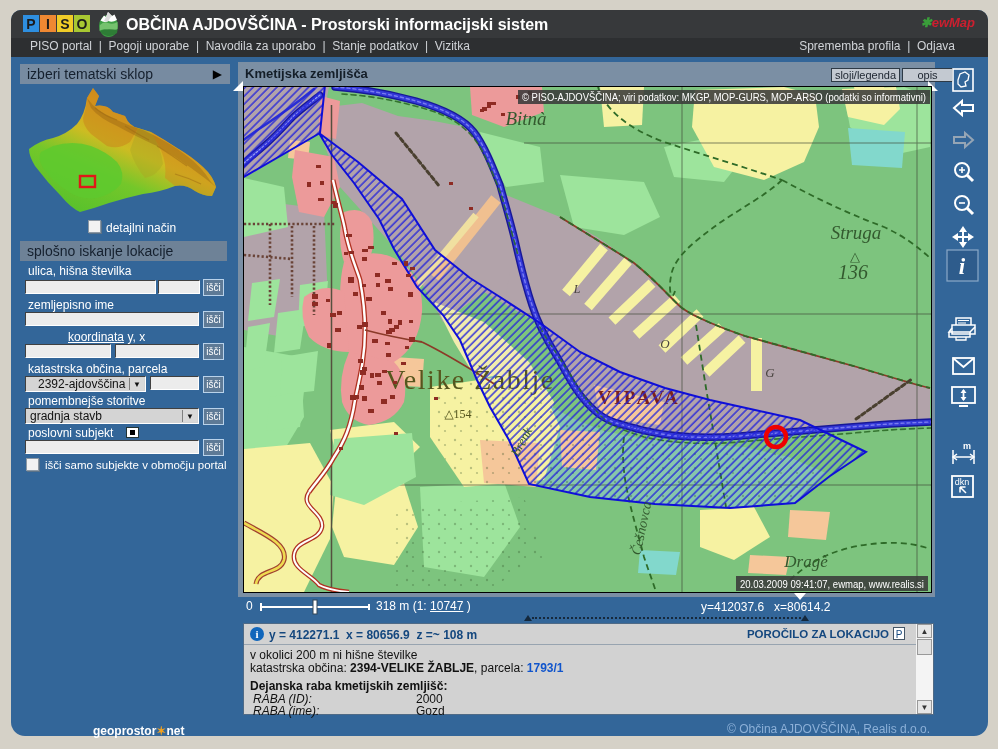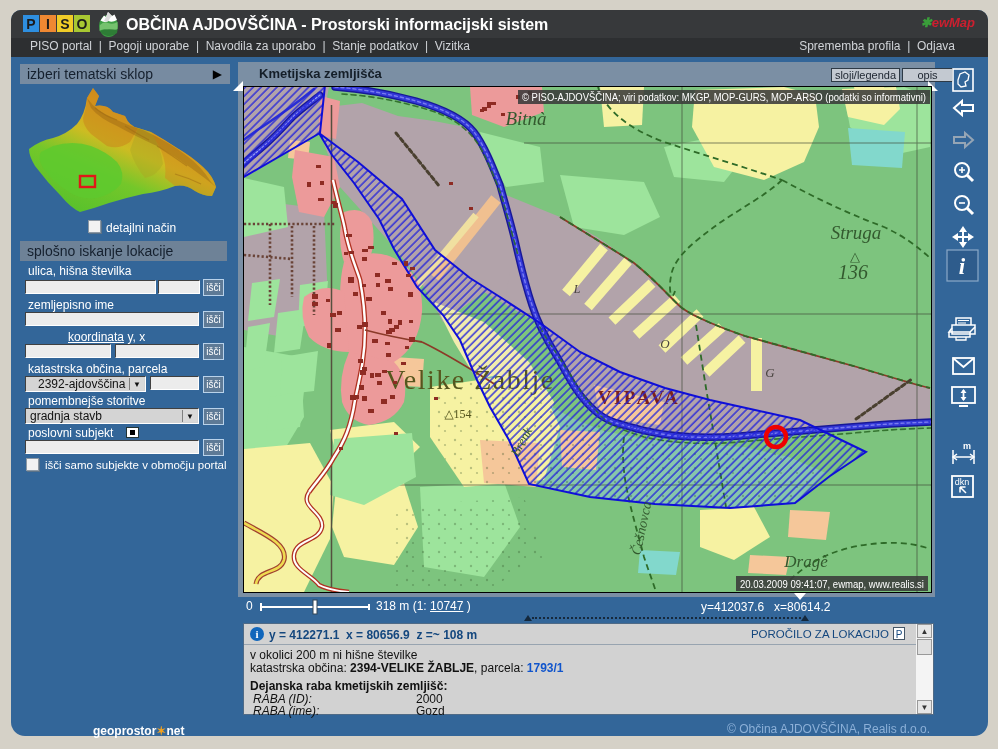--- a/index.html
+++ b/index.html
@@ -106,21 +106,21 @@
  <div class="abs" style="left:115px;top:417px;width:13px;height:11px;background:#fff;border:1px solid #233;">
    <div style="position:absolute;left:3px;top:2px;width:5px;height:5px;background:#000;"></div>
     </div>
  <div class="inp" style="left:14px;top:430px;width:174px;"></div>
  <div class="isci" style="left:192px;top:429px;">išči</div>
  <div class="abs" style="left:15px;top:448px;width:13px;height:13px;background:#f2f2f2;border:1px solid #8c98a4;box-shadow:1px 1px 0 #5a7288;"></div>
  <div class="wlab" style="left:34px;top:449px;font-size:11.5px;">išči samo subjekte v območju portal</div>
  <div class="abs" style="left:82px;top:714px;color:#fff;font-weight:bold;font-size:12px;">geoprostor<span style="color:#f0a020;">✶</span>net</div>
 
  <div class="abs" style="left:227px;top:52px;width:697px;height:535px;background:#7b8fa4;"></div>
- <div class="abs" style="left:248px;top:56px;font-weight:bold;font-size:13px;color:#141e28;">Kmetijska zemljišča</div>
+ <div class="abs" style="left:234px;top:56px;font-weight:bold;font-size:13px;color:#141e28;">Kmetijska zemljišča</div>
  <div class="abs" style="left:820px;top:58px;width:69px;height:14px;background:#c3c9d1;border:1px solid #2e3a46;color:#1d2530;font-size:11px;text-align:center;line-height:12px;">sloji/legenda</div>
  <div class="abs" style="left:891px;top:58px;width:51px;height:14px;background:#c3c9d1;border:1px solid #2e3a46;color:#1d2530;font-size:11px;text-align:center;line-height:12px;">opis</div>
  <div class="abs" style="left:222px;top:71px;width:0;height:0;border-bottom:10px solid #fff;border-left:10px solid transparent;"></div>
  <div class="abs" style="left:917px;top:71px;width:0;height:0;border-bottom:10px solid #fff;border-right:10px solid transparent;"></div>
  <div class="abs" style="left:232px;top:76px;width:689px;height:507px;border:1px solid #000;">
  <svg width="687" height="505" viewBox="0 0 687 505">
   <defs>
    <pattern id="fd" patternUnits="userSpaceOnUse" width="16" height="14">
     <circle cx="3" cy="3" r="1.2" fill="#2f4f26"></circle>
             <circle cx="9" cy="8" r="1.1" fill="#2f4f26"></circle>
@@ -423,21 +423,21 @@
   <rect x="54" y="2" width="4" height="14" fill="#fff" stroke="#345"></rect>
  </svg>
  <div class="wlab" style="left:365px;top:589px;font-size:12px;">318 m (1: <span style="text-decoration:underline;">10747</span> )</div>
  <div class="wlab" style="left:690px;top:590px;font-size:12px;">y=412037.6&nbsp;&nbsp;&nbsp;x=80614.2</div>
  <div class="abs" style="left:521px;top:607px;width:269px;height:5px;border-top:2px dotted #16293d;"></div>
  <div class="abs" style="left:513px;top:605px;width:0;height:0;border-bottom:6px solid #14283c;border-left:4px solid transparent;border-right:4px solid transparent;"></div>
  <div class="abs" style="left:790px;top:605px;width:0;height:0;border-bottom:6px solid #14283c;border-left:4px solid transparent;border-right:4px solid transparent;"></div>
  <div class="abs" style="left:232px;top:613px;width:691px;height:92px;background:#d2d2d2;border:1px solid #4f6a86;font-size:12px;color:#111;">
    <div class="abs" style="left:6px;top:3px;width:14px;height:14px;border-radius:7px;background:#1166bb;color:#fff;text-align:center;font-size:11px;line-height:14px;font-weight:bold;font-family:'Liberation Serif',serif;">i</div>
    <div class="abs" style="left:25px;top:4px;font-weight:bold;color:#14477e;">y = 412271.1&nbsp;&nbsp;x = 80656.9&nbsp;&nbsp;z =~ 108 m</div>
-   <div class="abs" style="right:44px;top:4px;font-weight:normal;color:#14477e;font-size:11.5px;">POROČILO ZA LOKACIJO</div>
+   <div class="abs" style="right:44px;top:4px;font-weight:bold;color:#14477e;font-size:11.5px;">POROČILO ZA LOKACIJO</div>
    <div class="abs" style="right:28px;top:3px;width:12px;height:13px;background:#fff;border:1px solid #456;color:#14477e;font-size:10px;text-align:center;line-height:13px;">P</div>
    <div class="abs" style="left:0px;top:20px;width:672px;border-top:1px solid #98a4b0;"></div>
    <div class="abs" style="left:6px;top:24px;">v okolici 200 m ni hišne številke</div>
    <div class="abs" style="left:6px;top:37px;">katastrska občina: <b>2394-VELIKE ŽABLJE</b>, parcela: <b style="color:#1155cc;">1793/1</b></div>
    <div class="abs" style="left:6px;top:55px;font-weight:bold;">Dejanska raba kmetijskih zemljišč:</div>
    <div class="abs" style="left:9px;top:68px;font-style:italic;">RABA (ID):</div>
    <div class="abs" style="left:172px;top:68px;">2000</div>
    <div class="abs" style="left:9px;top:80px;font-style:italic;">RABA (ime):</div>
    <div class="abs" style="left:172px;top:80px;">Gozd</div>
    <div class="abs" style="right:0px;top:0px;width:17px;height:90px;background:#f4f4f4;">

